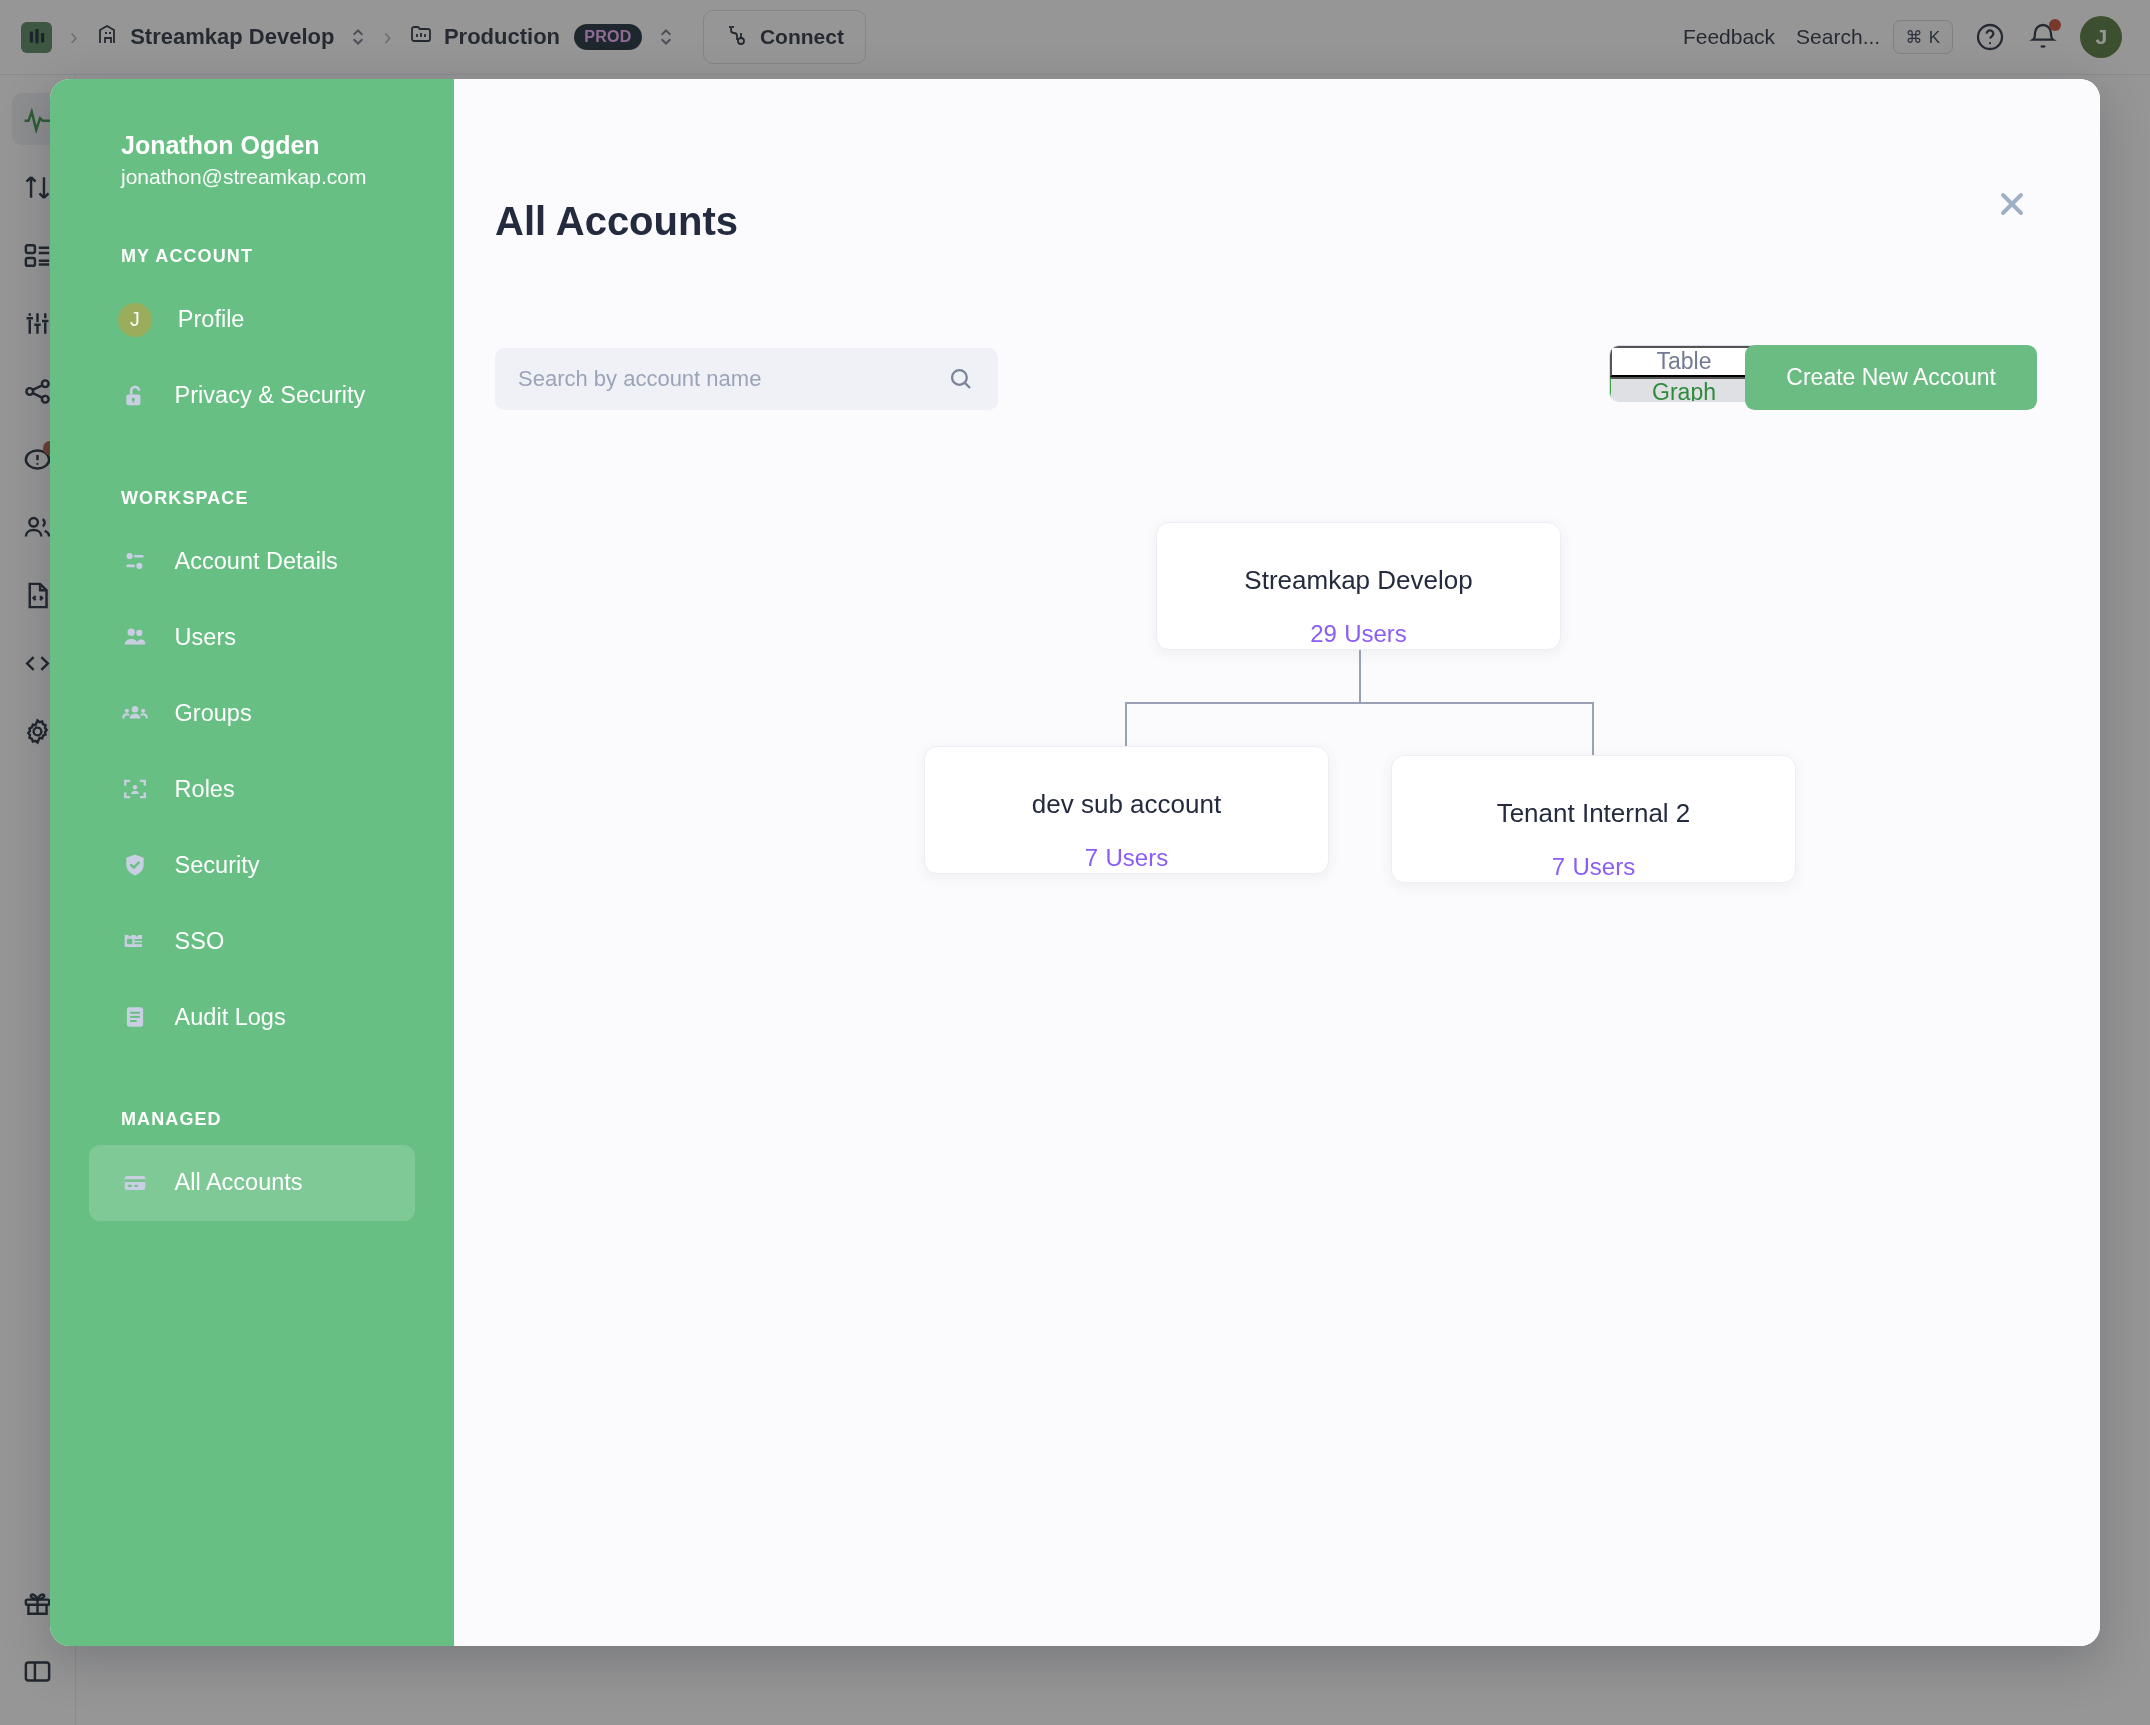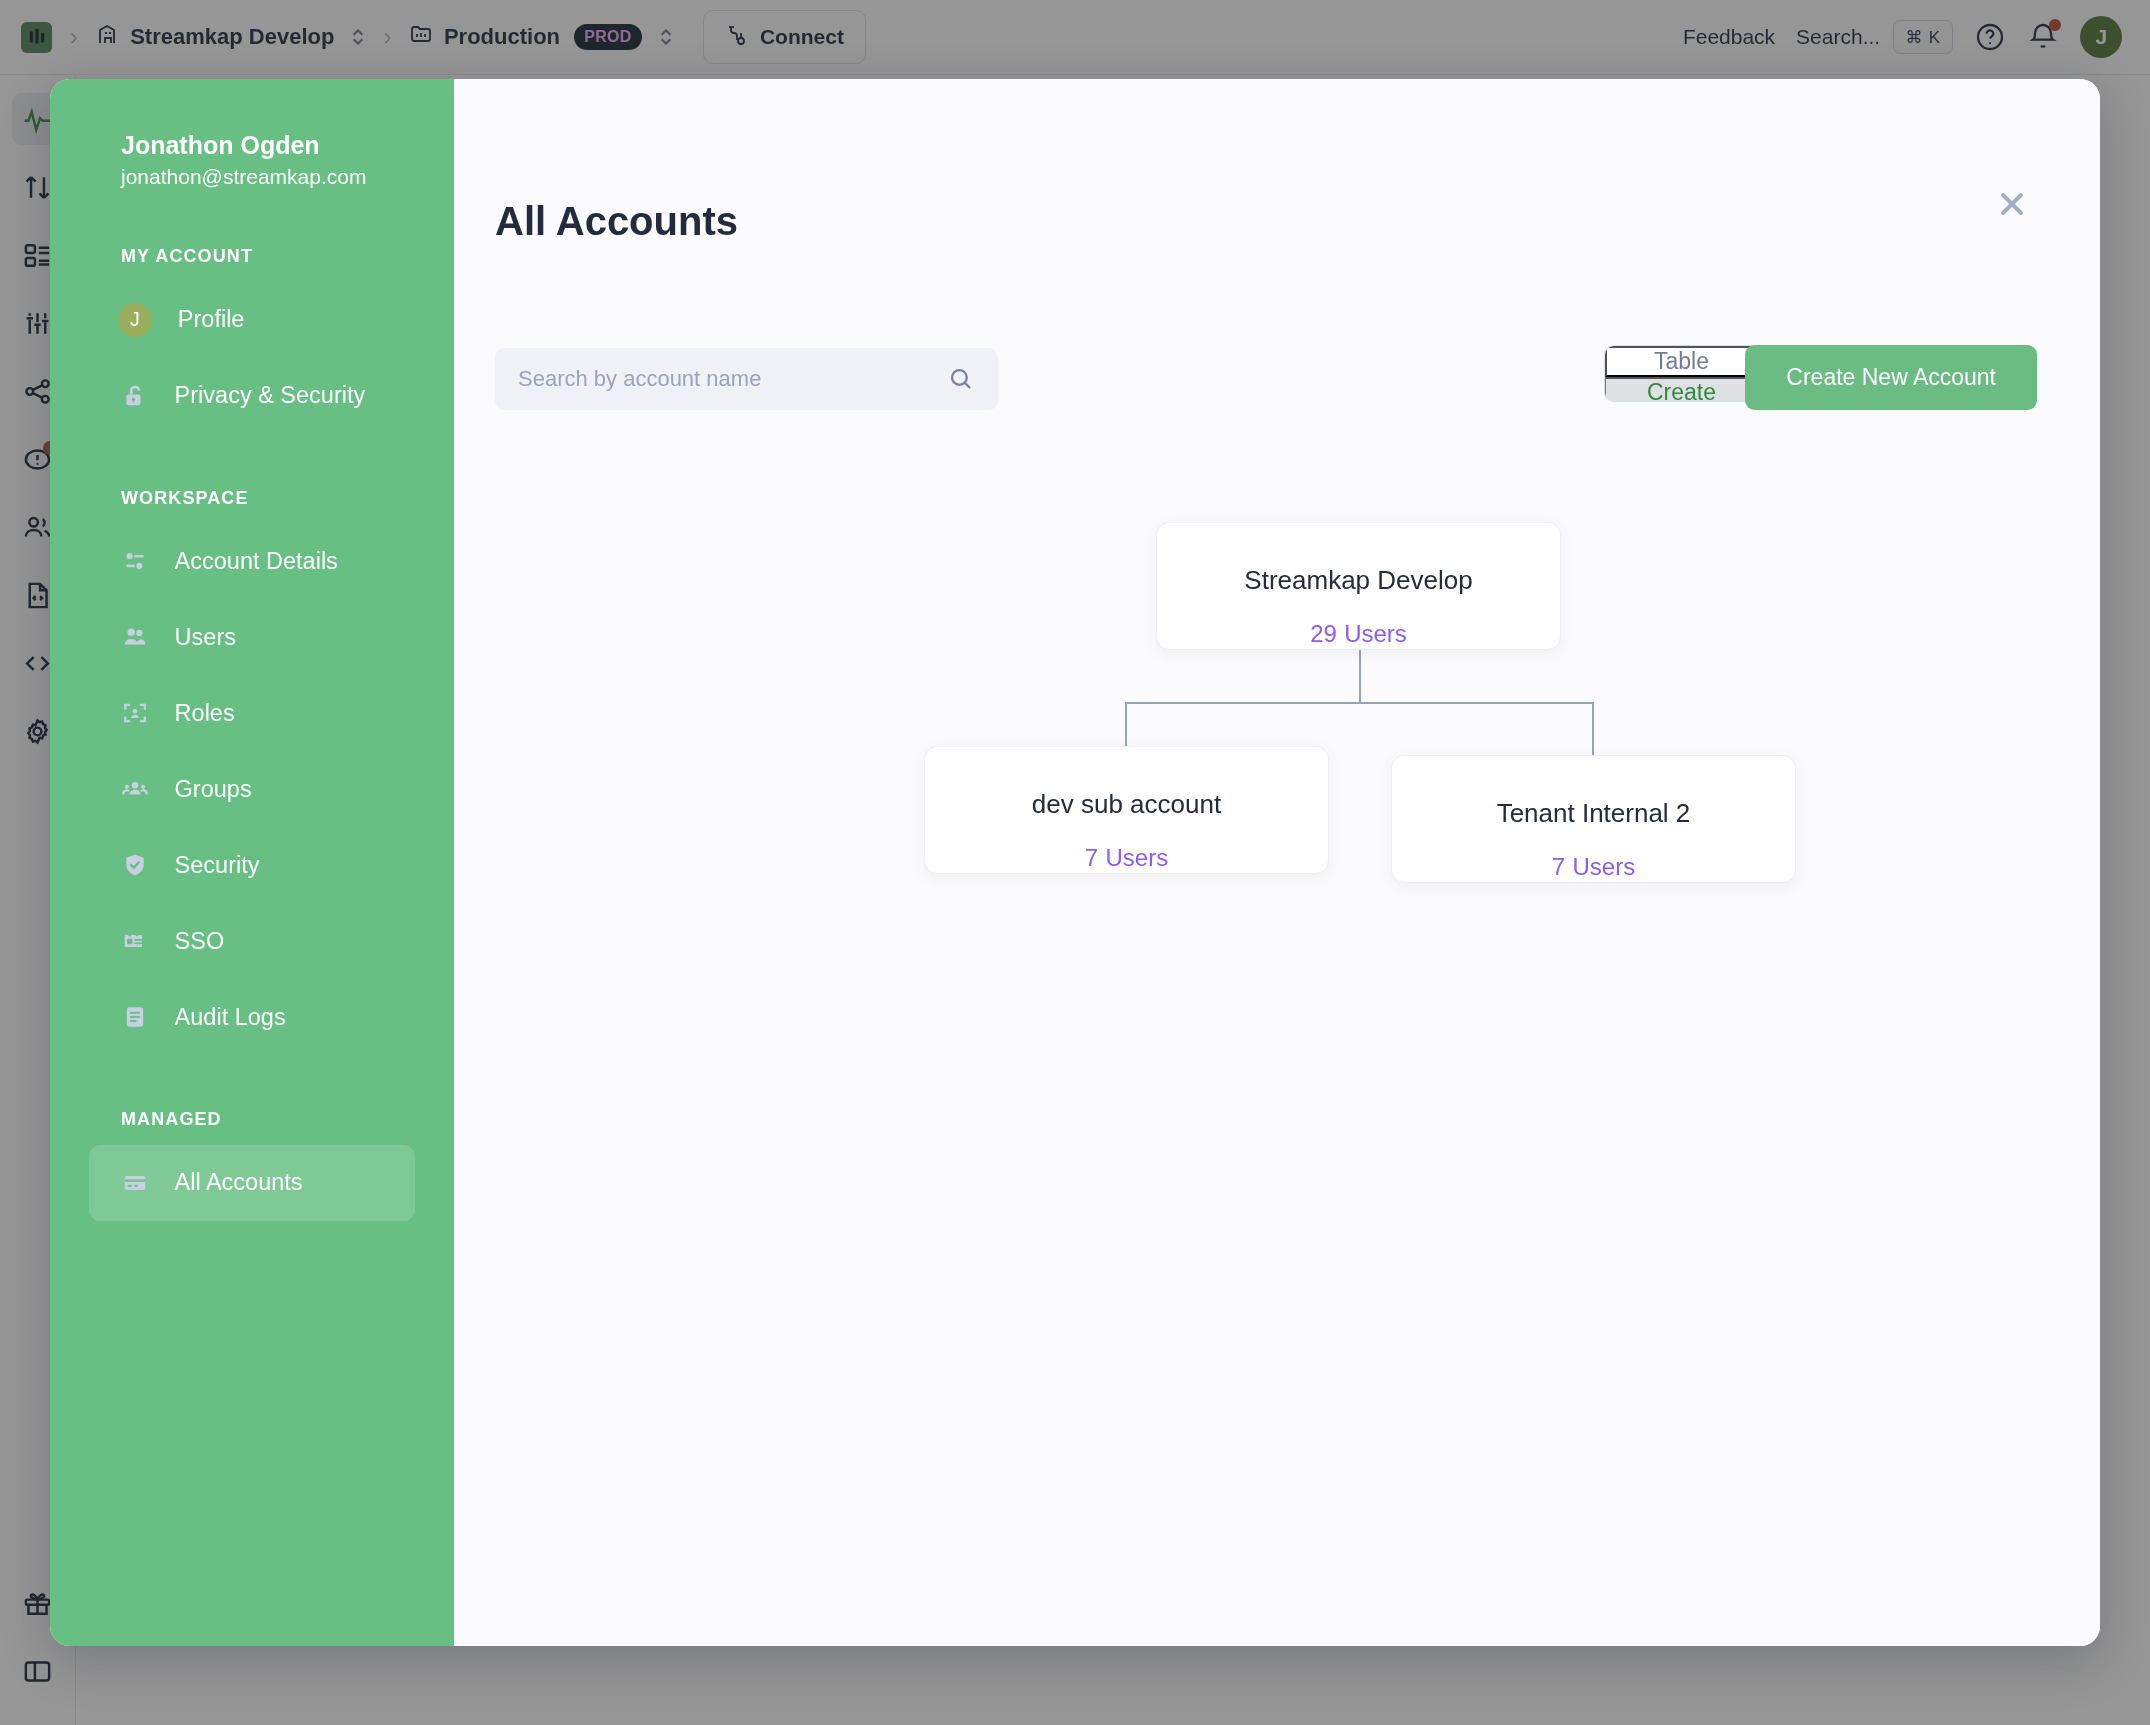--- a/index.html
+++ b/index.html
@@ -434,43 +434,43 @@
             <circle cx="8.5" cy="7.5" r="3.4" fill="#c9cfe2"></circle>
             <path d="M2.5 19c0-3.3 2.7-5.2 6-5.2s6 1.9 6 5.2z" fill="#c9cfe2"></path>
             <circle cx="16" cy="8.2" r="2.9" fill="#c9cfe2"></circle>
             <path d="M13.5 19c0-3 2-4.7 4.3-4.7 1.8 0 3.7 1.1 3.7 4.7z" fill="#c9cfe2"></path>
           </svg>
       </span>
       <span class="s-label">Users</span>
     </div>
     <div class="side-item">
       <span class="s-ico">
-        <svg width="26" height="26" viewBox="0 0 24 24" fill="none" stroke="#c9cfe2" stroke-width="2.2" stroke-linecap="round">
-            <path d="M3 8V4.5h3.5M17.5 4.5H21V8M21 16v3.5h-3.5M6.5 19.5H3V16"></path>
-            <circle cx="12" cy="10.4" r="2.1" fill="#c9cfe2" stroke="none"></circle>
-            <path d="M8.4 16.6c0-2 1.6-3.1 3.6-3.1s3.6 1.1 3.6 3.1z" fill="#c9cfe2" stroke="none"></path>
-          </svg>
-      </span>
-      <span class="s-label">Roles</span>
-    </div>
-    <div class="side-item">
-      <span class="s-ico">
         <svg width="26" height="26" viewBox="0 0 24 24">
             <circle cx="12" cy="8.5" r="3" fill="#c9cfe2"></circle>
             <path d="M7 17c0-2.8 2.2-4.4 5-4.4S17 14.2 17 17z" fill="#c9cfe2"></path>
             <circle cx="4.5" cy="10" r="1.9" fill="#c9cfe2"></circle>
             <path d="M1.2 16.3c0-2 1.4-3.1 3.3-3.1.6 0 1.1.1 1.5.3" stroke="#c9cfe2" stroke-width="2" fill="none" stroke-linecap="round"></path>
             <circle cx="19.5" cy="10" r="1.9" fill="#c9cfe2"></circle>
             <path d="M22.8 16.3c0-2-1.4-3.1-3.3-3.1-.6 0-1.1.1-1.5.3" stroke="#c9cfe2" stroke-width="2" fill="none" stroke-linecap="round"></path>
           </svg>
       </span>
       <span class="s-label">Groups</span>
     </div>
     <div class="side-item">
       <span class="s-ico">
+        <svg width="26" height="26" viewBox="0 0 24 24" fill="none" stroke="#c9cfe2" stroke-width="2.2" stroke-linecap="round">
+            <path d="M3 8V4.5h3.5M17.5 4.5H21V8M21 16v3.5h-3.5M6.5 19.5H3V16"></path>
+            <circle cx="12" cy="10.4" r="2.1" fill="#c9cfe2" stroke="none"></circle>
+            <path d="M8.4 16.6c0-2 1.6-3.1 3.6-3.1s3.6 1.1 3.6 3.1z" fill="#c9cfe2" stroke="none"></path>
+          </svg>
+      </span>
+      <span class="s-label">Roles</span>
+    </div>
+    <div class="side-item">
+      <span class="s-ico">
         <svg width="26" height="26" viewBox="0 0 24 24">
             <path d="M12 2.4l8 3v6.2c0 5-3.4 8.5-8 10-4.6-1.5-8-5-8-10V5.4z" fill="#c9cfe2"></path>
             <path d="M8.4 11.9l2.5 2.5 4.6-4.7" stroke="#67bf83" stroke-width="2.1" fill="none" stroke-linecap="round" stroke-linejoin="round"></path>
           </svg>
       </span>
       <span class="s-label">Security</span>
     </div>
     <div class="side-item">
       <span class="s-ico">
         <svg width="26" height="26" viewBox="0 0 24 24">
@@ -522,21 +522,21 @@
       <span id="search-icon-m">
         <svg width="27.6" height="27.6" viewBox="0 0 24 24" fill="none" stroke="#7b839a" stroke-width="2">
             <circle cx="10.8" cy="10.8" r="6.4"></circle>
             <path d="M15.6 15.6L20 20"></path>
           </svg>
       </span>
     </div>
 
     <div id="view-toggle">
       <button class="vt-btn">Table</button>
-      <button class="vt-btn selected">Create</button>
+      <button class="vt-btn selected">Graph</button>
     </div>
 
     <button id="create-btn">Create New Account</button>
 
     <div id="graph-area">
 
       <div class="edge" style="left:905px; top:196px; width:2.4px; height:55px;"></div>
       <div class="edge" style="left:671px; top:250px; width:469px; height:2.4px;"></div>
       <div class="edge" style="left:671px; top:250px; width:2.4px; height:55px;"></div>
       <div class="edge" style="left:1138px; top:250px; width:2.4px; height:55px;"></div>

